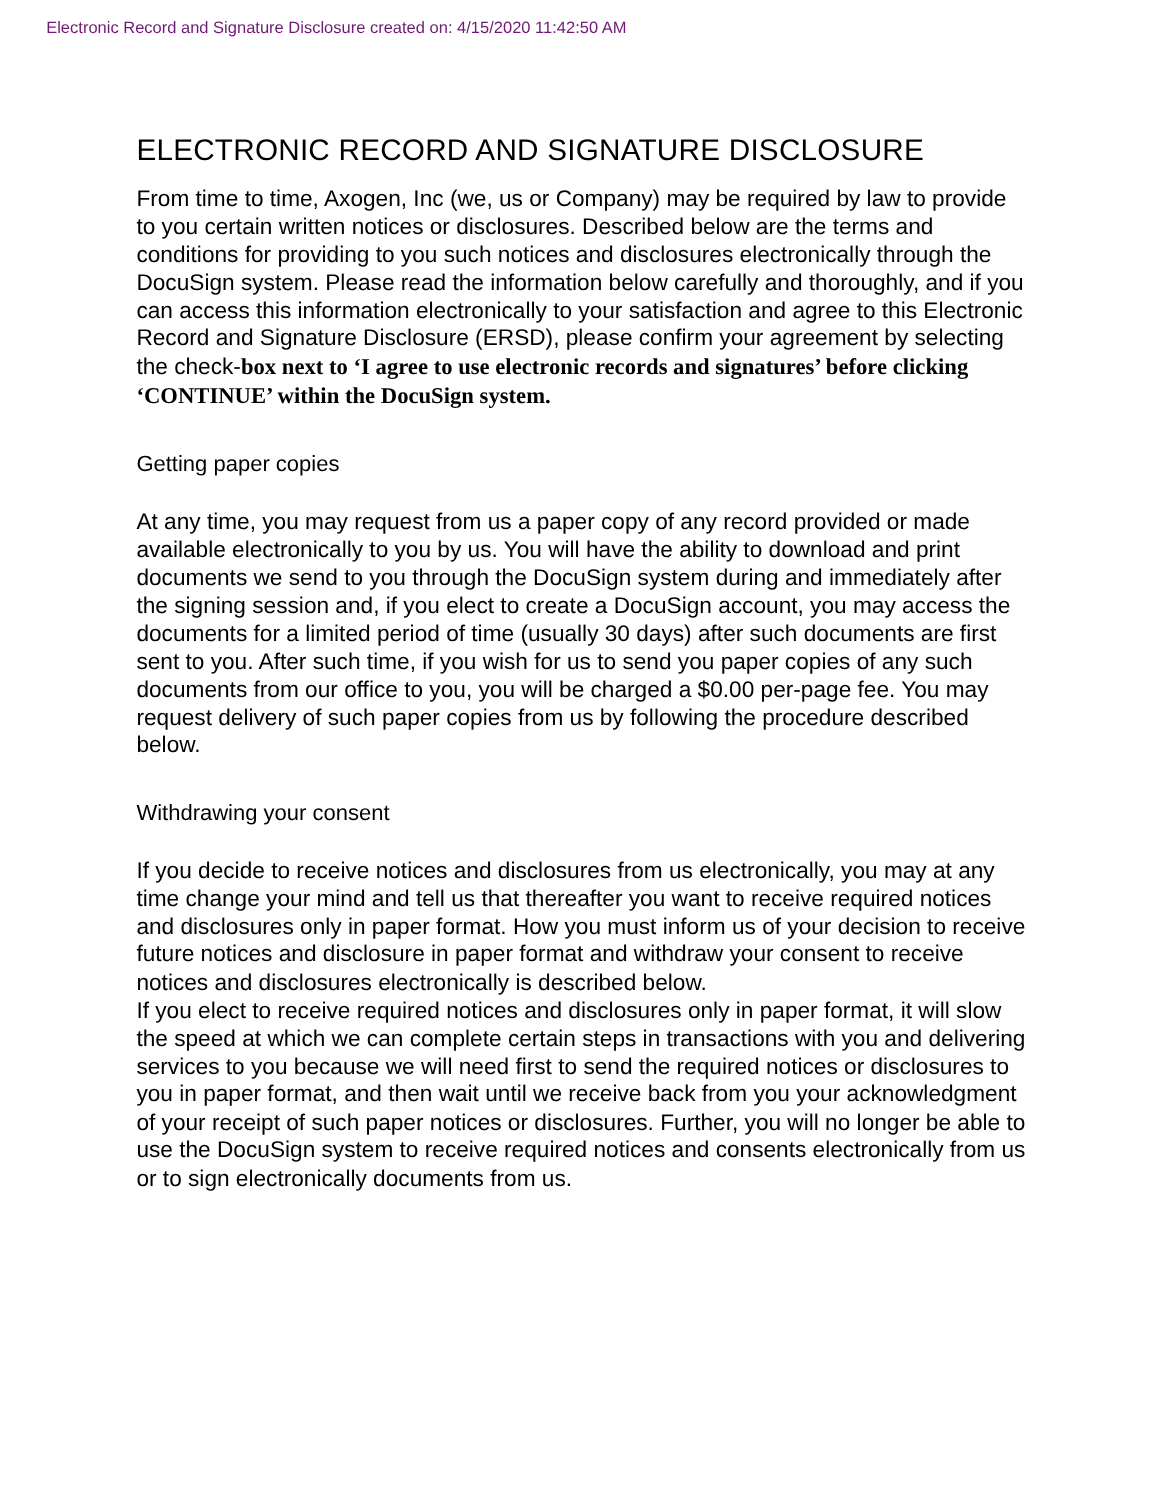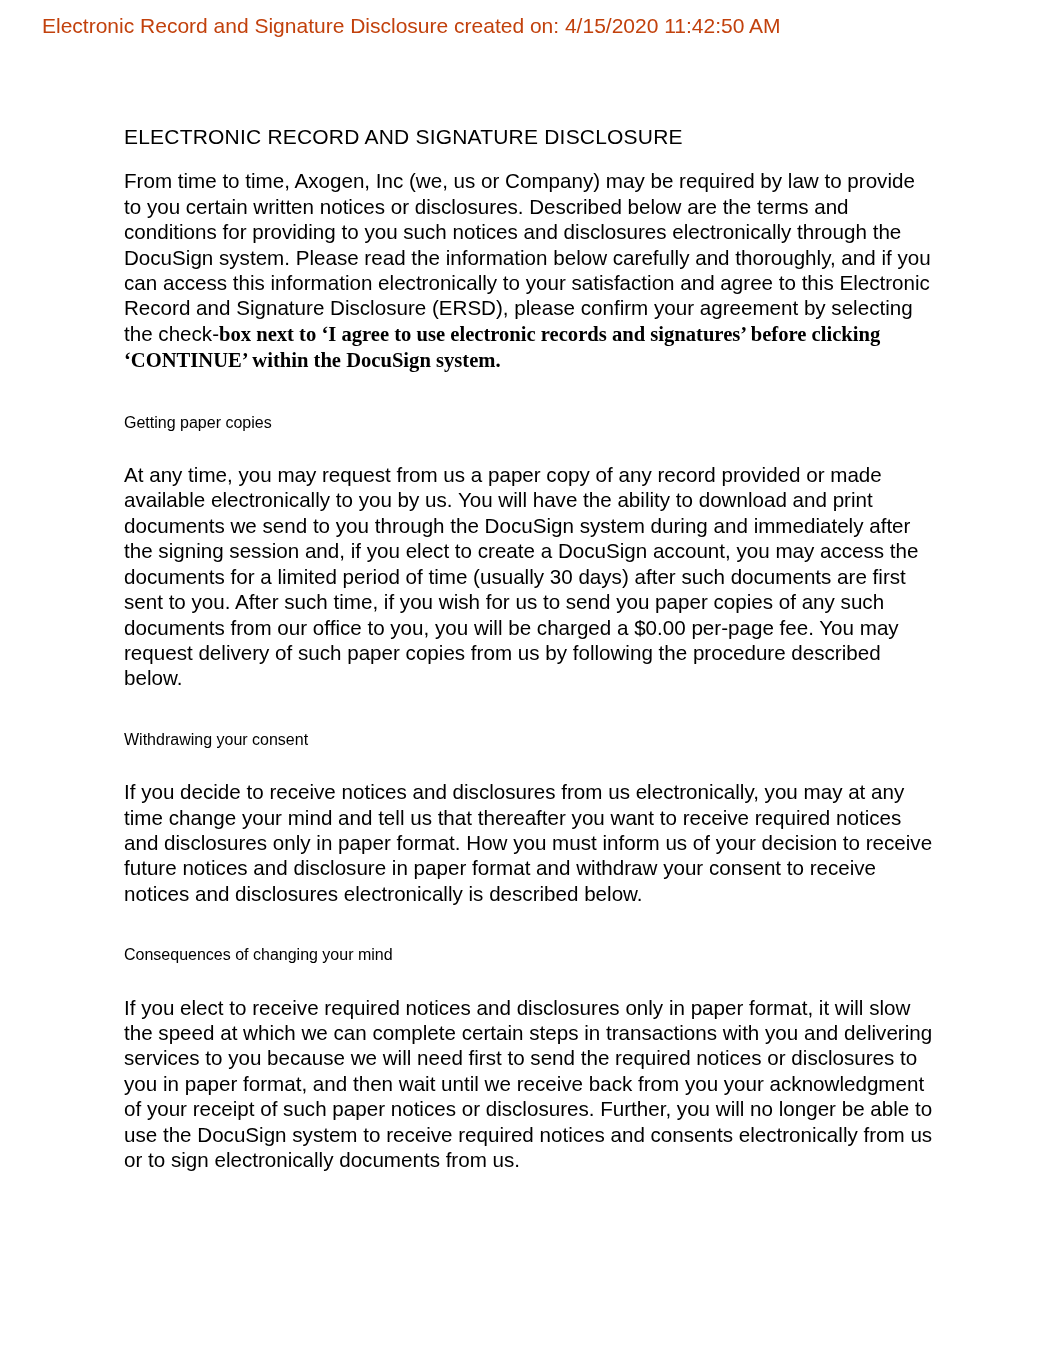--- a/index.html
+++ b/index.html
@@ -12,41 +12,41 @@
     background: #ffffff;
     position: relative;
     overflow: hidden;
     font-family: "Liberation Sans", sans-serif;
     color: #000000;
   }
   .doc-header {
     position: absolute;
     left: 42px;
     top: 14px;
-    font-size: 21px;
+    font-size: 15px;
     line-height: 24px;
-    color: #c2410c;
+    color: #701a75;
   }
   .doc-body {
     position: absolute;
     left: 124px;
     top: 124px;
     width: 810px;
     font-size: 20.6px;
     line-height: 25.4px;
   }
   h1.doc-title {
-    font-size: 21px;
+    font-size: 27px;
     font-weight: normal;
     line-height: 25.4px;
     margin: 0 0 19px 0;
     letter-spacing: 0.2px;
   }
   h2.section-heading {
-    font-size: 16px;
+    font-size: 20px;
     font-weight: normal;
     line-height: 25.4px;
     margin: 36px 0 27px 0;
   }
   p.para {
     margin: 0;
   }
   .serif-segment {
     font-family: "Liberation Serif", serif;
     font-weight: bold;
@@ -63,16 +63,15 @@
   <h1 class="doc-title">ELECTRONIC RECORD AND SIGNATURE DISCLOSURE</h1>
 
   <p class="para"><span>From time to time, Axogen, Inc (we, us or Company) may be required by law to provide to you certain written notices or disclosures. Described below are the terms and conditions for providing to you such notices and disclosures electronically through the DocuSign system. Please read the information below carefully and thoroughly, and if you can access this information electronically to your satisfaction and agree to this Electronic Record and Signature Disclosure (ERSD), please confirm your agreement by selecting the check-</span><span class="serif-segment">box next to ‘I agree to use electronic records and signatures’ before clicking ‘CONTINUE’ within the DocuSign system.</span></p>
 
   <h2 class="section-heading">Getting paper copies</h2>
   <p class="para">At any time, you may request from us a paper copy of any record provided or made available electronically to you by us. You will have the ability to download and print documents we send to you through the DocuSign system during and immediately after the signing session and, if you elect to create a DocuSign account, you may access the documents for a limited period of time (usually 30 days) after such documents are first sent to you. After such time, if you wish for us to send you paper copies of any such documents from our office to you, you will be charged a $0.00 per-page fee. You may request delivery of such paper copies from us by following the procedure described below.</p>
 
   <h2 class="section-heading">Withdrawing your consent</h2>
   <p class="para">If you decide to receive notices and disclosures from us electronically, you may at any time change your mind and tell us that thereafter you want to receive required notices and disclosures only in paper format. How you must inform us of your decision to receive future notices and disclosure in paper format and withdraw your consent to receive notices and disclosures electronically is described below.</p>
 
-  <h2 class="section-heading">Consequences of changing your mind</h2>
   <p class="para">If you elect to receive required notices and disclosures only in paper format, it will slow the speed at which we can complete certain steps in transactions with you and delivering services to you because we will need first to send the required notices or disclosures to you in paper format, and then wait until we receive back from you your acknowledgment of your receipt of such paper notices or disclosures. Further, you will no longer be able to use the DocuSign system to receive required notices and consents electronically from us or to sign electronically documents from us.</p>
 
 </div>
 
 </body></html>

